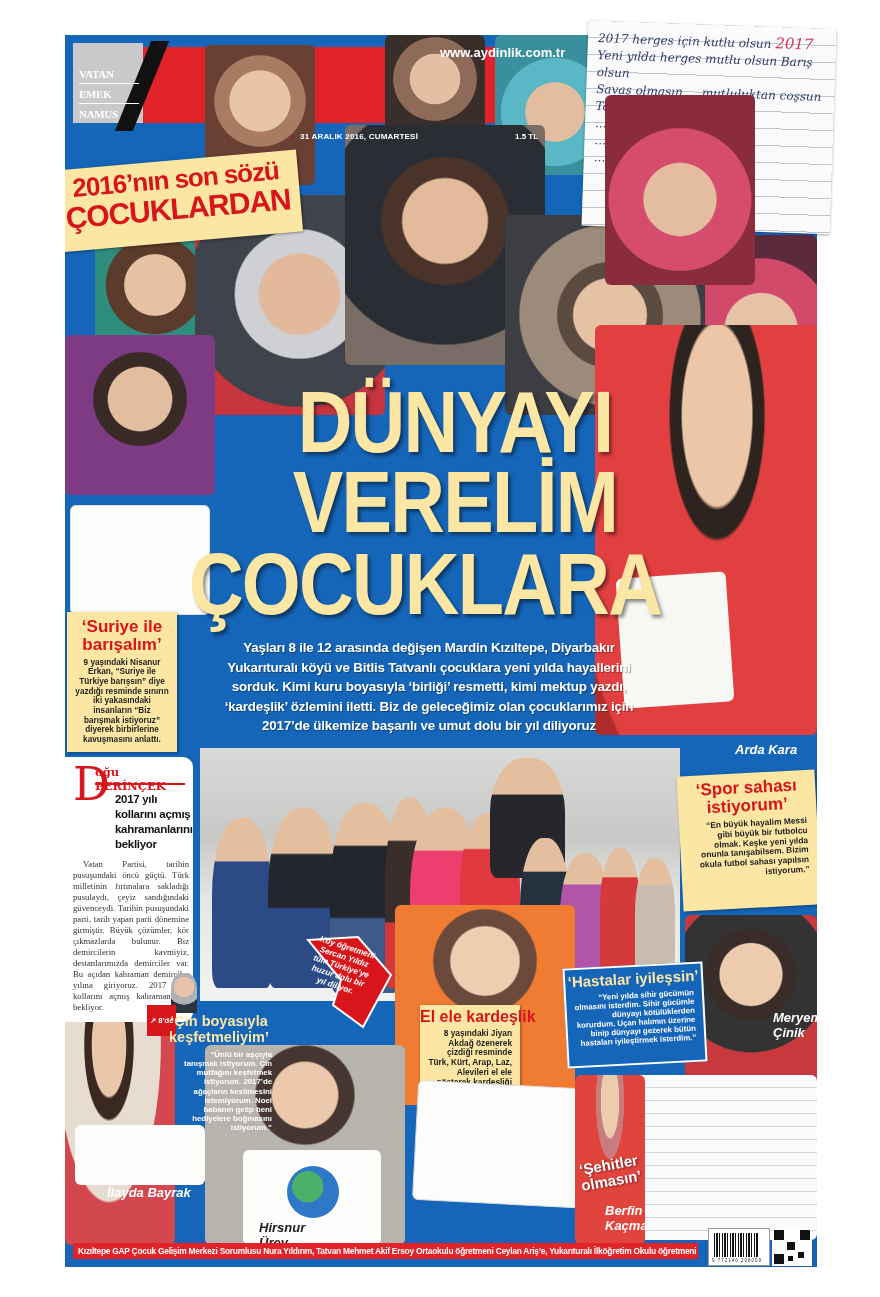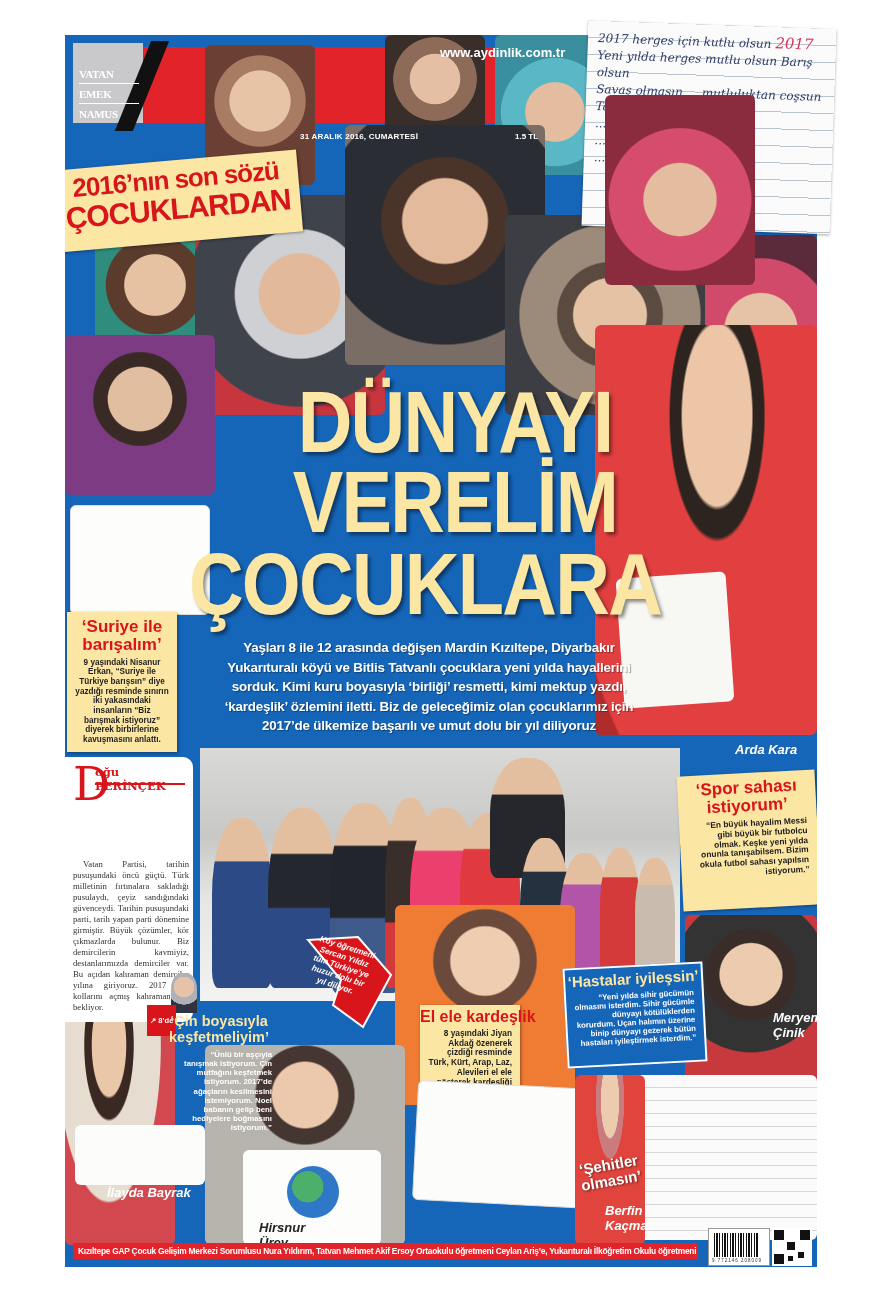--- a/index.html
+++ b/index.html
@@ -134,20 +134,21 @@
 
   <div class="note" style="left:615px;top:738px;width:138px;height:135px;transform:rotate(-3deg);">
     <h3 style="font-size:17px;margin-top:6px;">‘Spor sahası istiyorum’</h3>
     <p style="font-size:8.4px;padding:4px 10px;text-align:right;">“En büyük hayalim Messi gibi büyük bir futbolcu olmak. Keşke yeni yılda onunla tanışabilsem. Bizim okula futbol sahası yapılsın istiyorum.”</p>
   </div>
 
   <div class="column">
     <div class="col-D">D</div>
     <div class="col-author">oğu PERİNÇEK</div>
     <div class="col-line"></div>
+    <div class="col-title">2017 yılı kollarını açmış kahramanlarını bekliyor</div>
     <div class="col-body">Vatan Partisi, tarihin pusuşundaki öncü güçtü. Türk milletinin fırtınalara sakladığı pusulaydı, çeyiz sandığındaki güvenceydi. Tarihin pusuşundaki parti, tarih yapan parti dönemine girmiştir. Büyük çözümler, kör çıkmazlarda bulunur. Biz demircilerin kavmiyiz, destanlarımızda demirciler var. Bu açıdan kahraman demirciler yılına giriyoruz. 2017 yılı kollarını açmış kahramanlarını bekliyor.</div>
     <div class="col-photo"></div>
     <div class="col-more">↗ 8’de</div>
   </div>
 
   <svg class="redtag" viewBox="0 0 90 95">
     <path d="M5 5 L55 2 L88 40 L60 92 L30 70 L38 45 Z" fill="#d8151b" stroke="#fff" stroke-width="2"></path>
   </svg>
   <div class="redtag-text">Köy öğretmeni Sercan Yıldız tüm Türkiye’ye huzur dolu bir yıl diliyor.</div>
 

